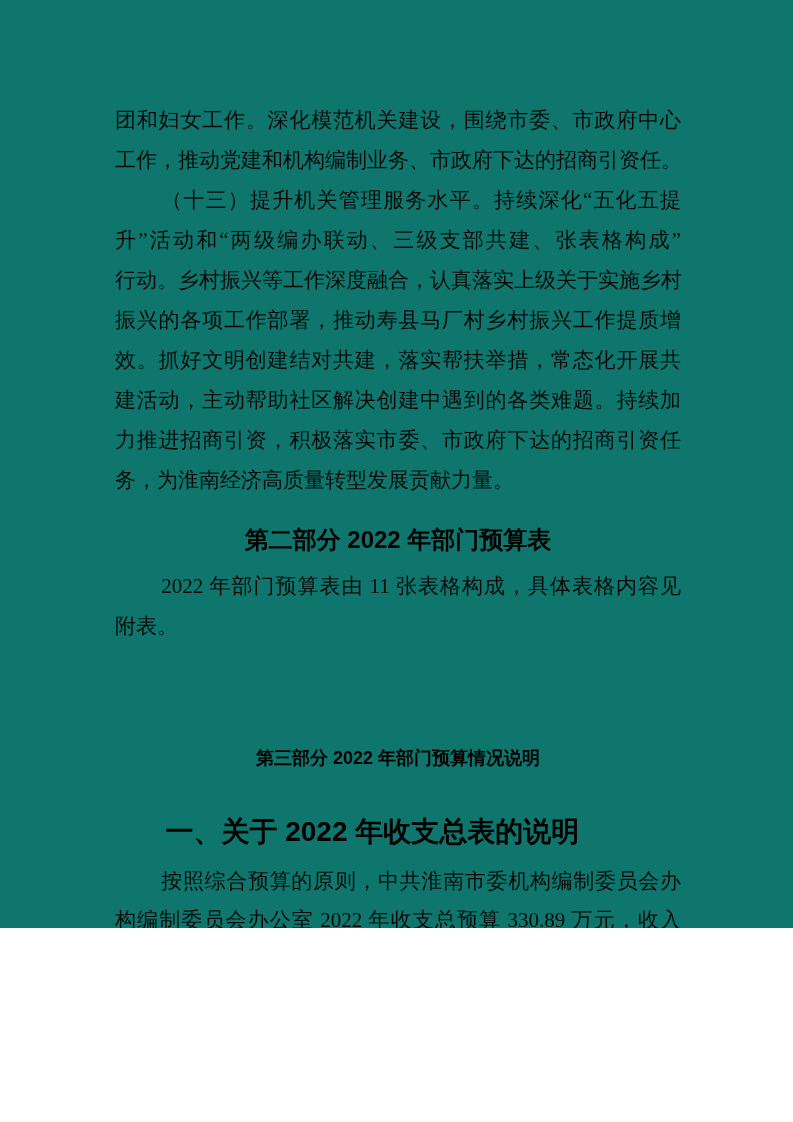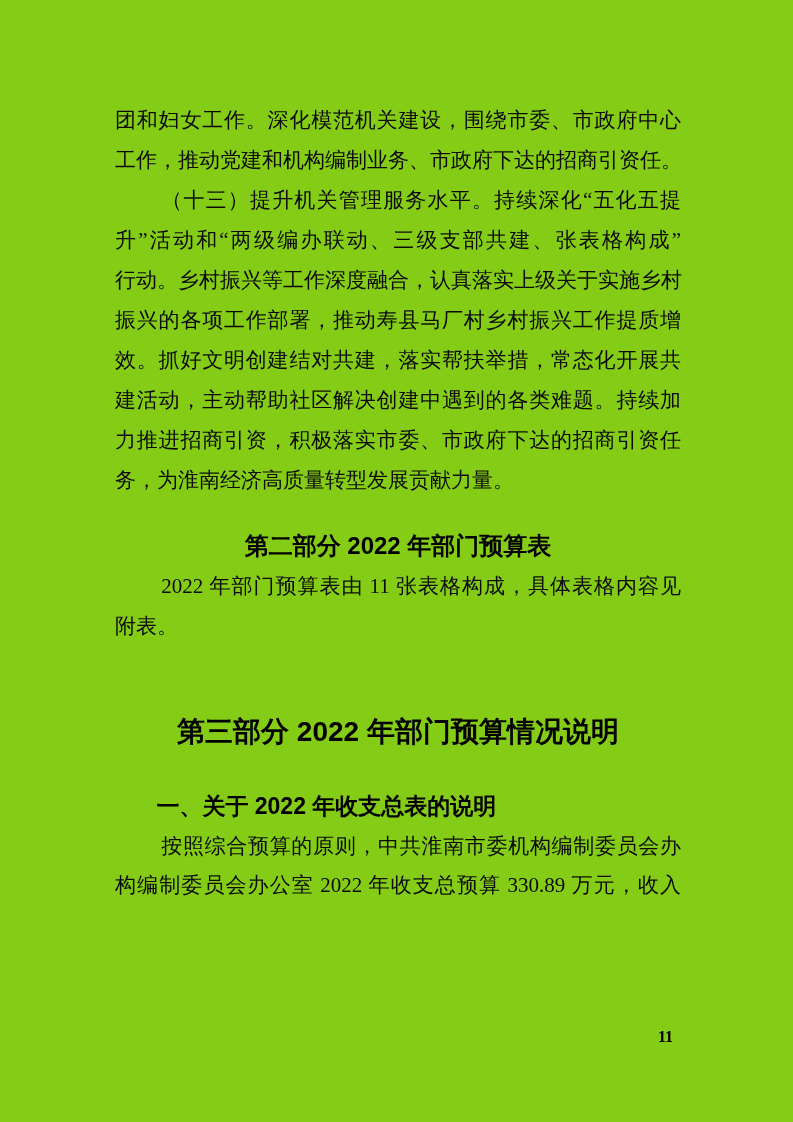--- a/index.html
+++ b/index.html
@@ -3,22 +3,22 @@
 <meta charset="utf-8">
 <style>
   html, body {
     margin: 0;
     padding: 0;
     background: #ffffff;
   }
   .page {
     position: relative;
     width: 793px;
-    height: 1122px;
-    background: #84cc16;
+    height: 928px;
+    background: #0f766e;
     color: #0a0a0a;
     font-family: "Liberation Serif", "DejaVu Serif", serif;
     overflow: hidden;
   }
   .content {
     position: absolute;
     left: 115px;
     right: 112px;
     top: 100px;
   }
@@ -42,41 +42,41 @@
   }
   
   .part-heading {
     margin: 0;
     font-family: "Liberation Sans", "DejaVu Sans", sans-serif;
     font-weight: bold;
     text-align: center;
     color: #000000;
   }
   .part-heading.h2 {
-    margin-top: 26px;
+    margin-top: 20px;
     font-size: 24px;
     line-height: 40px;
   }
   .part-heading.h3 {
-    margin-top: 66px;
-    font-size: 28px;
+    margin-top: 92px;
+    font-size: 18px;
     line-height: 40px;
     text-align: center;
   }
   .sub-heading {
     margin-top: 36px;
     font-family: "Liberation Sans", "DejaVu Sans", sans-serif;
     font-weight: bold;
-    font-size: 23px;
+    font-size: 28px;
     line-height: 36px;
     text-indent: 1.8em;
     color: #000000;
   }
-  .para.after-h2 { }
-  .para.after-sub { margin-top: 3px; }
+  .para.after-h2 { margin-top: 6px; }
+  .para.after-sub { margin-top: 12px; }
   .page-number {
     position: absolute;
     top: 1028px;
     right: 120px;
     font-family: "Liberation Serif", "DejaVu Serif", serif;
     font-weight: bold;
     font-size: 16px;
     color: #000000;
   }
 </style>

